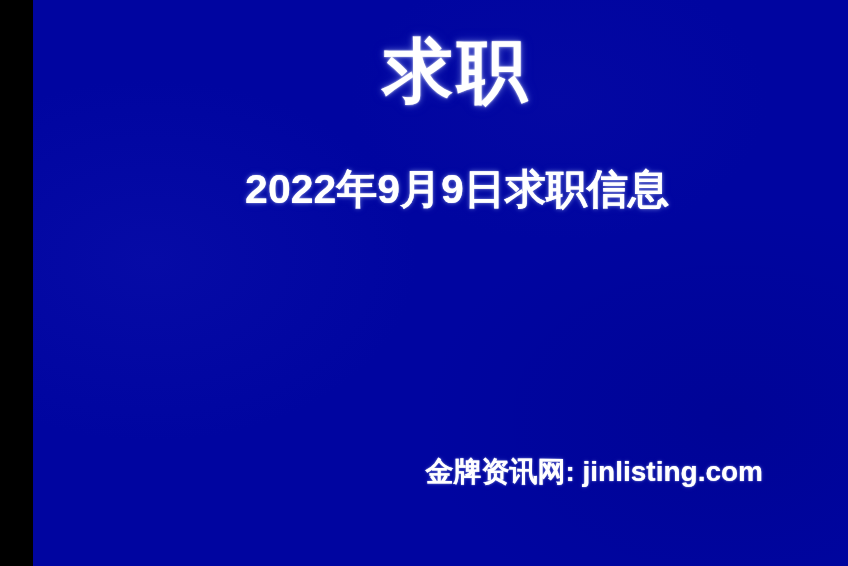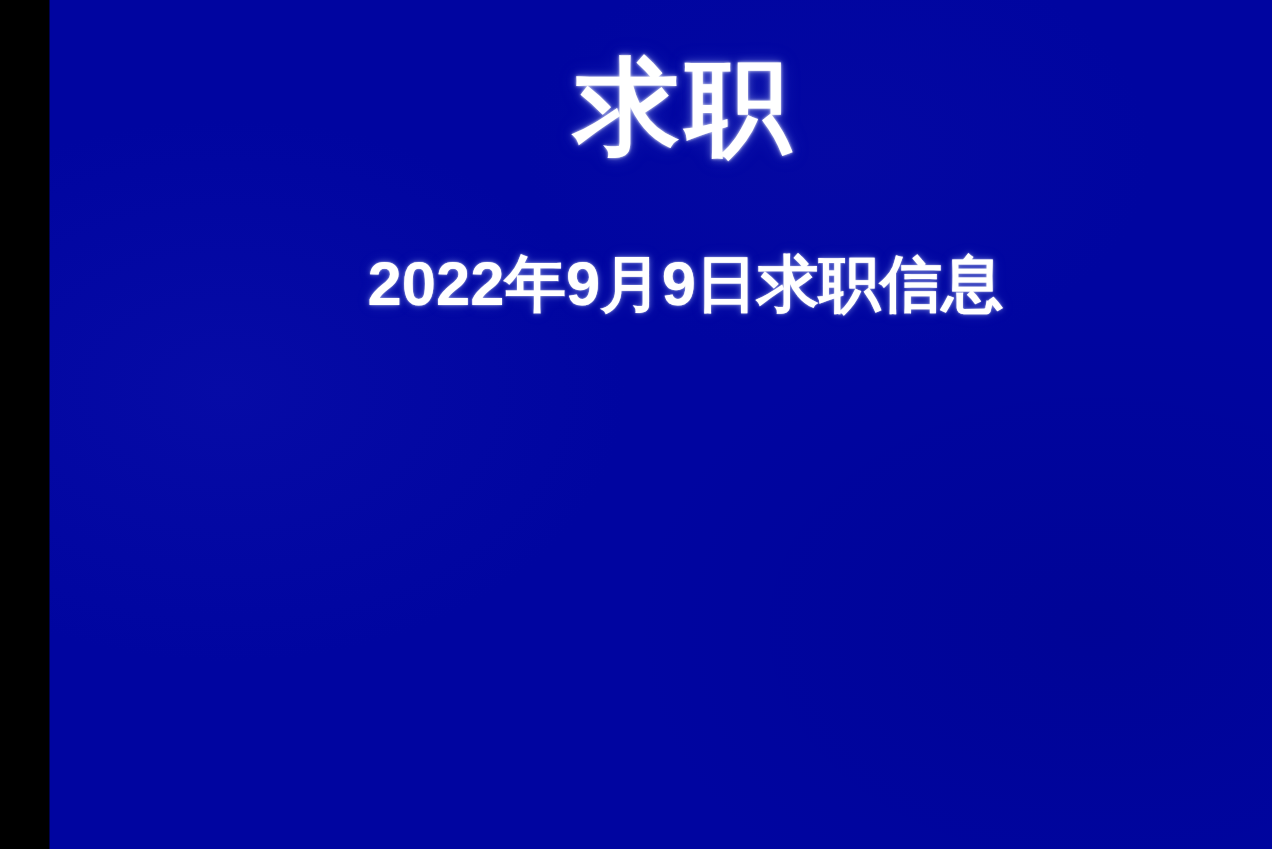--- a/index.html
+++ b/index.html
@@ -103,14 +103,15 @@
 <body>
 
 <div id="poster">
 
   <div class="txt" id="title-line">求职</div>
 
   <div id="body-block">
     <div class="body-line" id="body-line-1">2022年9月9日求职信息</div>
   </div>
 
+  <div class="txt" id="footer-line">金牌资讯网: jinlisting.com</div>
 
 </div>
 
 </body></html>

